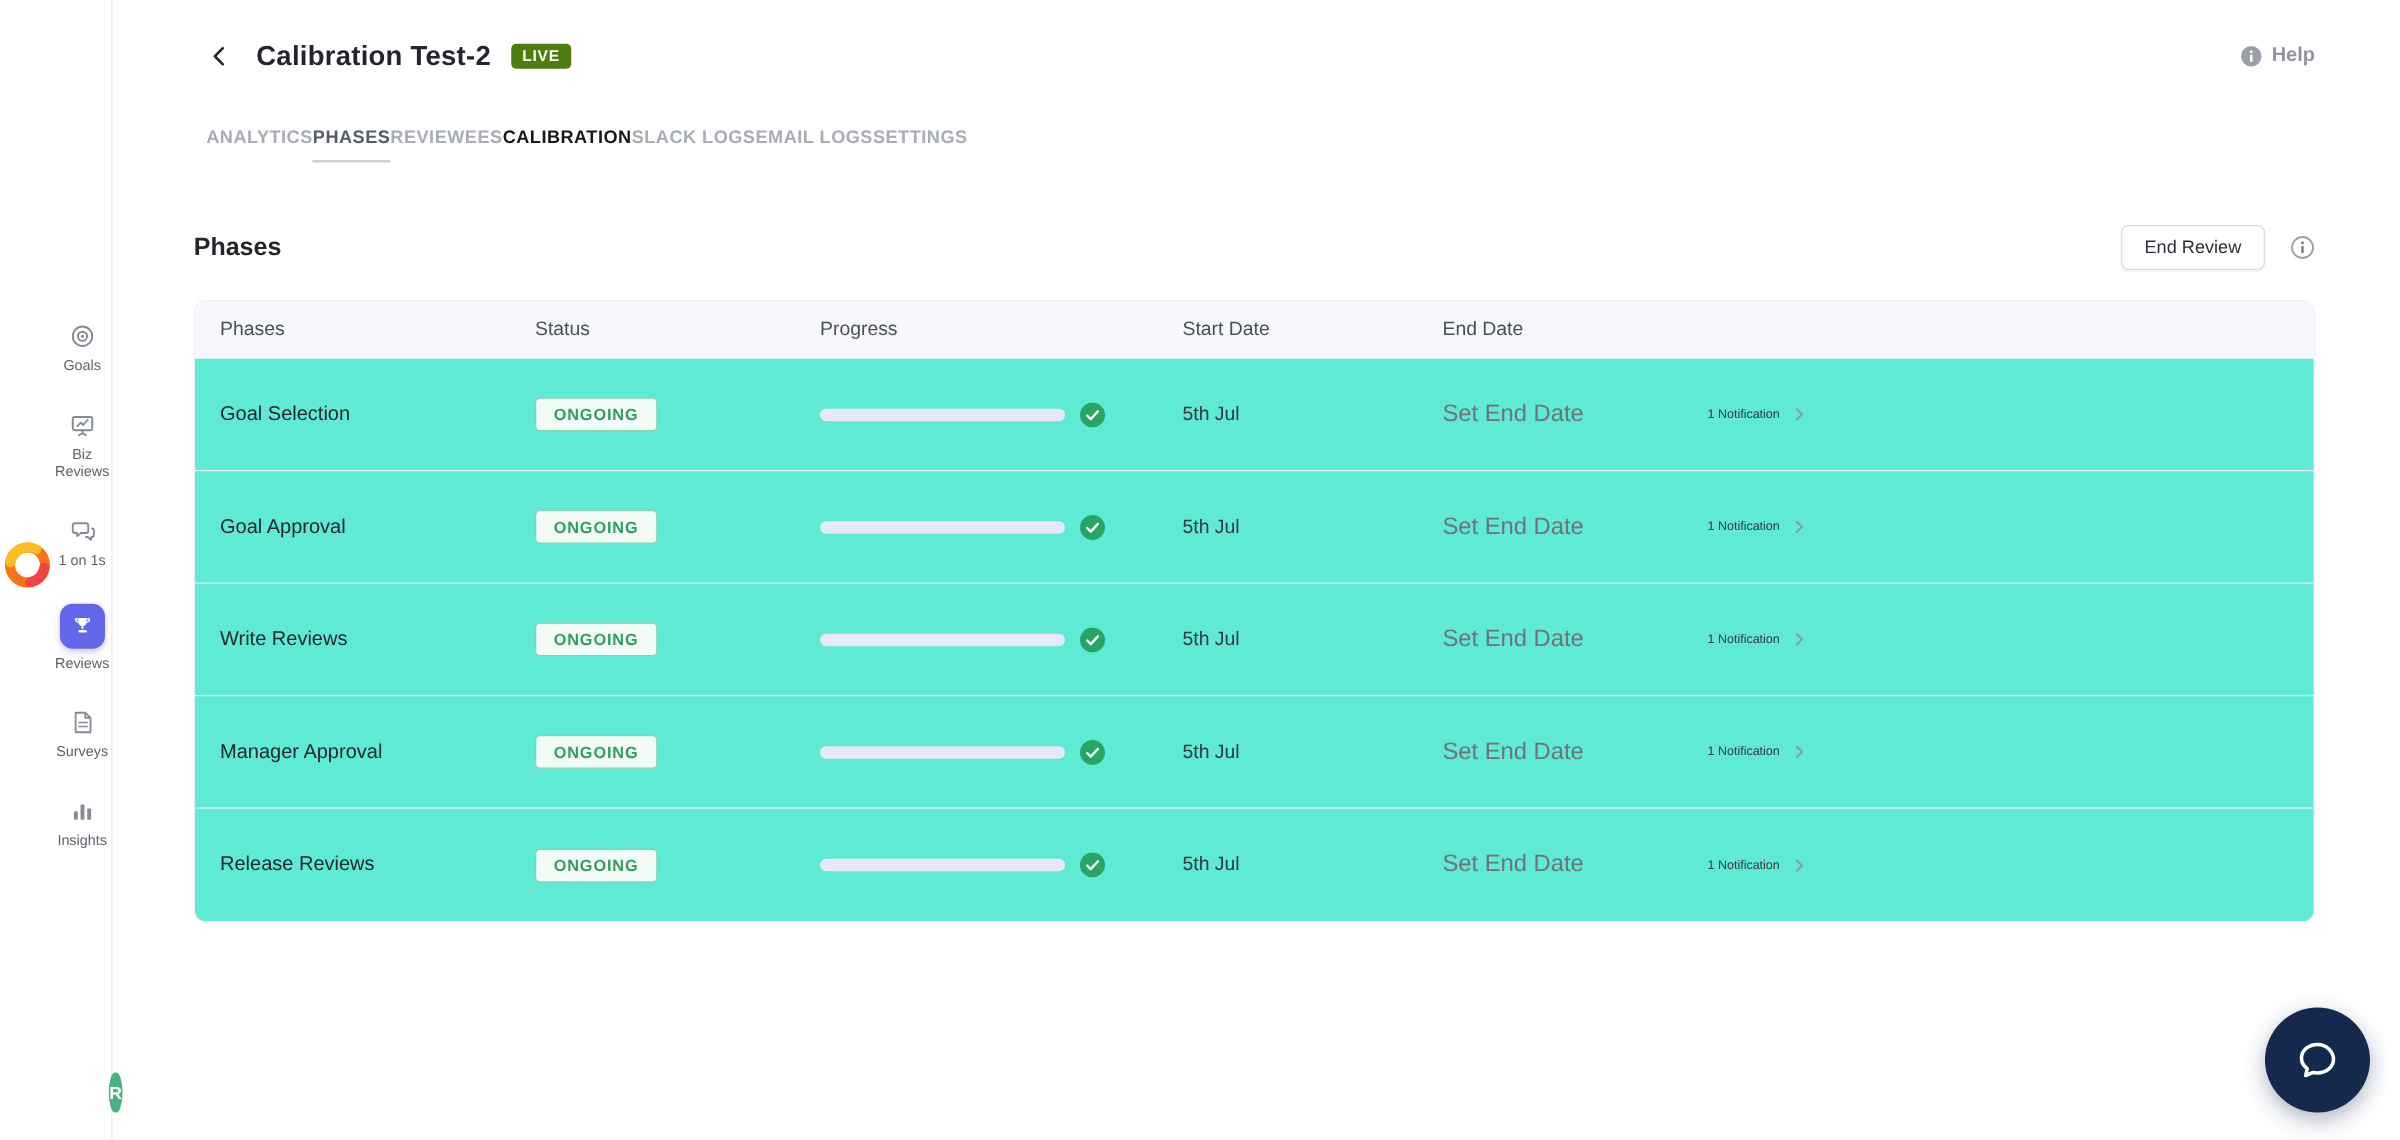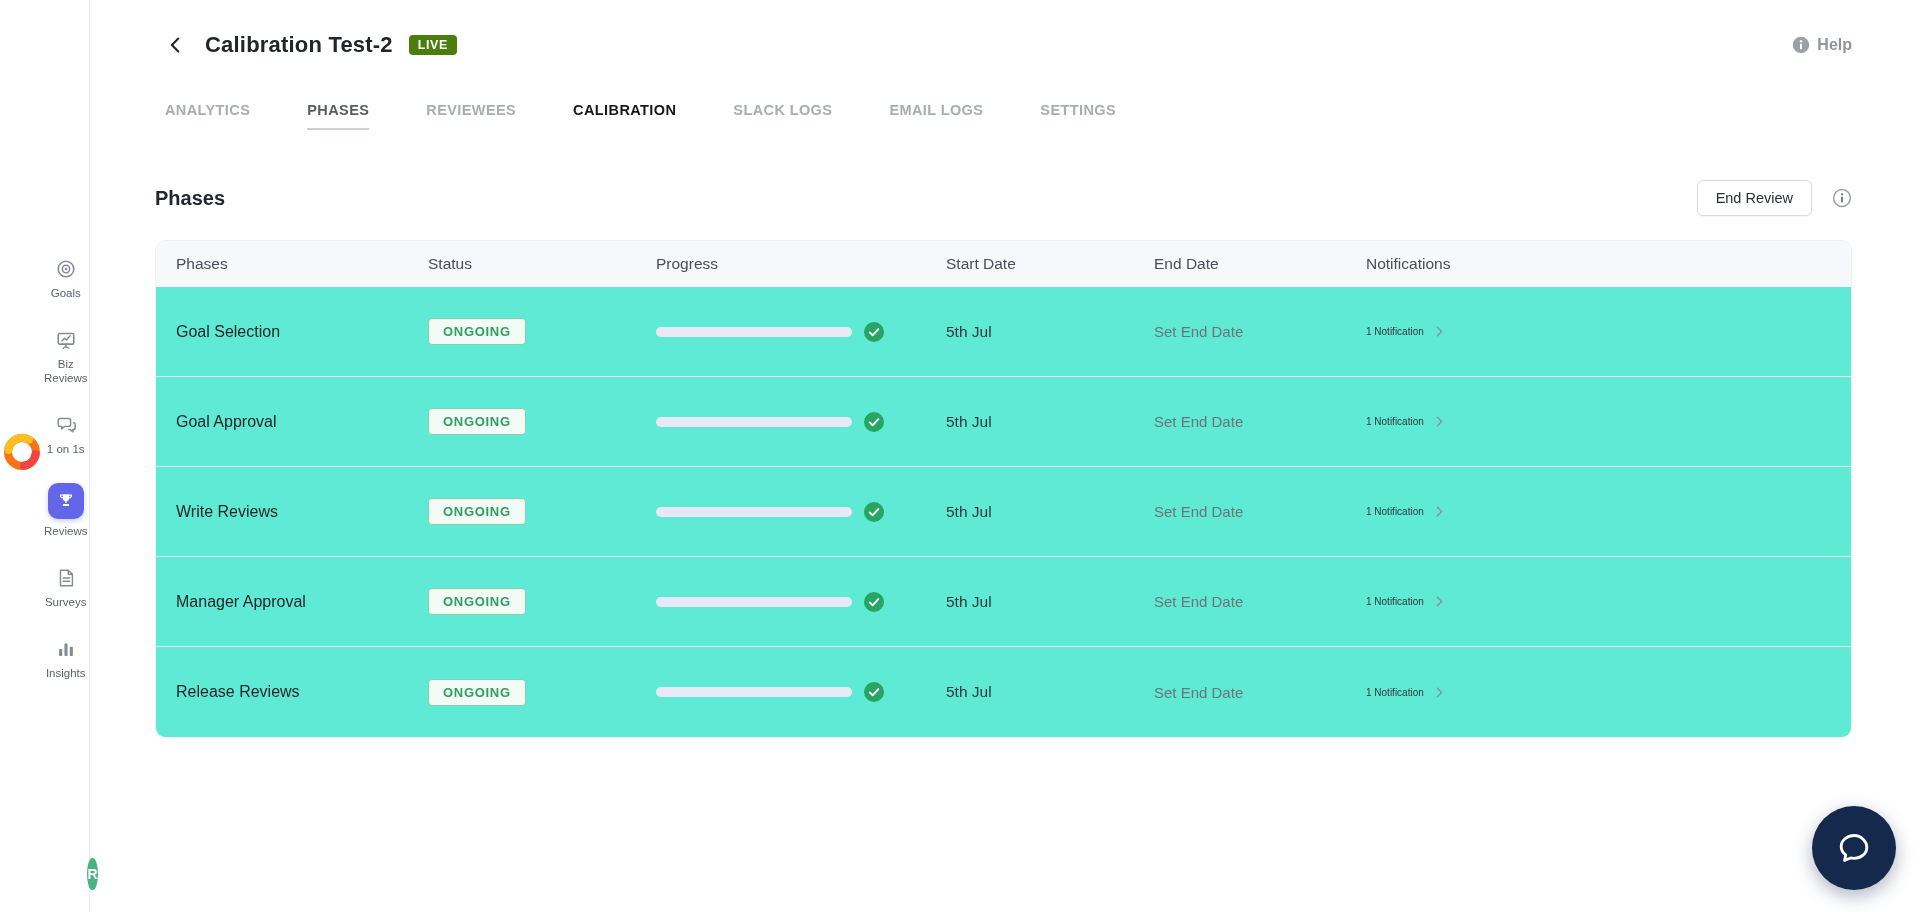--- a/index.html
+++ b/index.html
@@ -44,21 +44,21 @@
   .page-title { font-size:22px; font-weight:700; color:#22262c; margin-left:16px; letter-spacing:.2px; }
   .live-badge {
     margin-left:16px; background:#4d7c0f; color:#fff;
     font-size:12.5px; font-weight:700; letter-spacing:.6px;
     padding:3px 9px; border-radius:4px;
   }
   .help { margin-left:auto; display:flex; align-items:center; gap:7px; cursor:pointer; }
   .help .help-lbl { color:#8f949d; font-size:16px; font-weight:600; }
 
   
-  .tabs { display:flex; gap:57px; margin-top:44px; margin-left:10px; }
+  .tabs { display:flex; margin-top:44px; margin-left:10px; }
   .tab {
     font-size:14.5px; font-weight:600; letter-spacing:.4px;
     color:#a7acb5; padding-bottom:10px; cursor:pointer; border-bottom:2px solid transparent;
   }
   .tab.is-active { color:#565c66; border-bottom-color:#ccd0d9; }
   .tab.is-emphasis { color:#17181c; font-weight:700; }
 
   
   .section-row { display:flex; align-items:center; margin-top:50px; }
   .section-title { font-size:20px; font-weight:700; color:#23262b; }
@@ -89,21 +89,21 @@
   .cell-phase { font-size:16px; color:#23262b; }
   .status-badge {
     display:inline-block; padding:5px 14px;
     border:1px solid #86d3a8; background:#f3fbf7; color:#2f9e60;
     border-radius:4px; font-size:13px; font-weight:600; letter-spacing:.7px;
   }
   .progress-wrap { display:flex; align-items:center; gap:12px; }
   .progress-track { width:196px; height:10px; border-radius:6px; background:#e8e9f6; overflow:hidden; }
   .progress-fill { height:100%; width:100%; border-radius:6px; background:#7379e7; }
   .cell-date { font-size:15.5px; color:#33373e; }
-  .set-end-date { font-size:15px; color:#6e737c; cursor:pointer; }
+  .set-end-date { font-size:19px; color:#6e737c; cursor:pointer; }
   .notif { display:inline-flex; align-items:center; gap:8px; cursor:pointer; }
   .notif-lbl { font-size:10px; color:#33373e; }
 
   
   .chat-fab {
     position:absolute; right:24px; bottom:22px;
     width:84px; height:84px; border-radius:50%;
     background:#15294d; border:none; cursor:pointer;
     display:flex; align-items:center; justify-content:center;
     box-shadow:0 6px 18px rgba(21,41,77,.35);
@@ -237,21 +237,20 @@
     </div>
   </div>
 
   <div class="phase-table">
     <div class="trow thead">
       <span class="th">Phases</span>
       <span class="th">Status</span>
       <span class="th">Progress</span>
       <span class="th">Start Date</span>
       <span class="th">End Date</span>
-      <span class="th">Notifications</span>
     </div>
 
     <div class="tbody">
 
       <div class="trow">
         <span class="cell-phase">Goal Selection</span>
         <span><span class="status-badge">ONGOING</span></span>
         <span class="progress-wrap">
           <span class="progress-track"><span class="progress-fill"></span></span>
           <svg viewBox="0 0 20 20" width="20" height="20">

